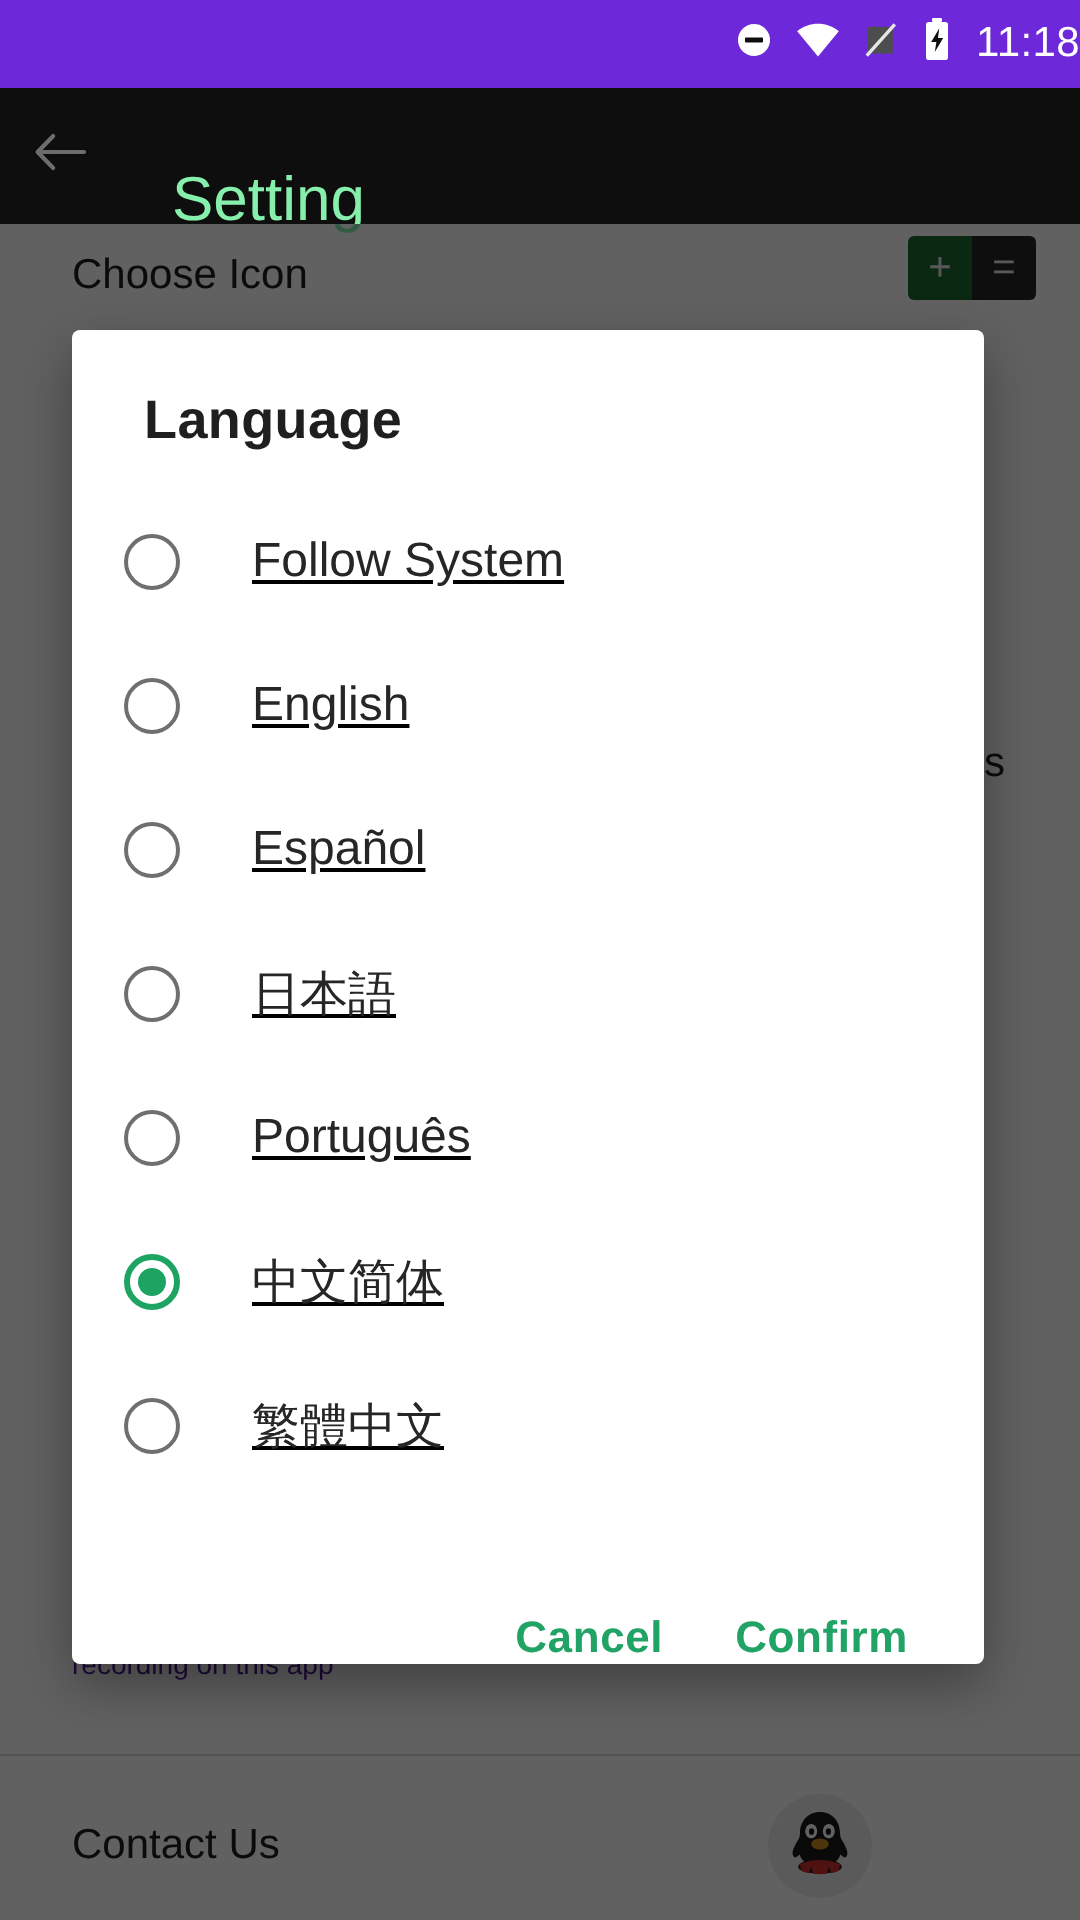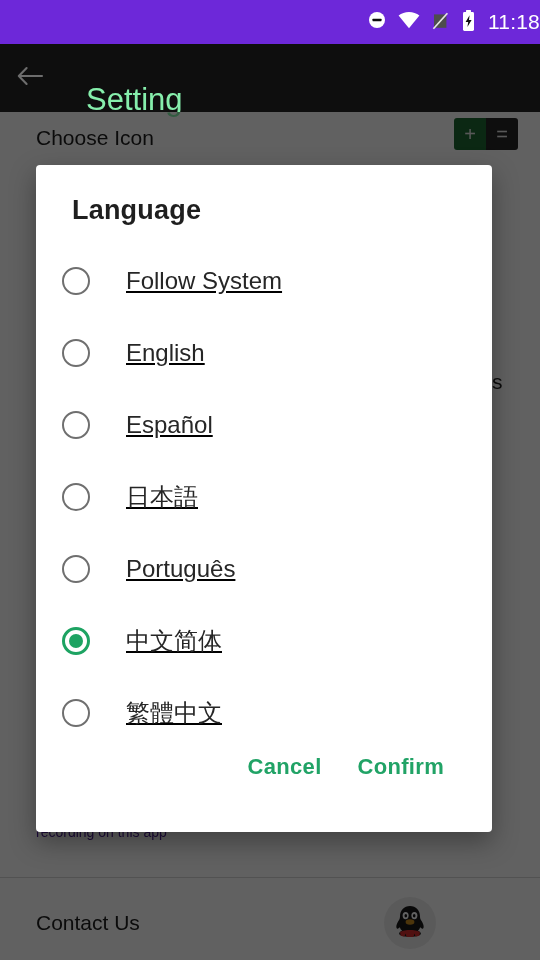--- a/index.html
+++ b/index.html
@@ -235,24 +235,24 @@
 
   .language-label {
     margin-left: 36px;
     font-size: 24px;
     color: #262626;
   }
 
   #dialog-actions {
     position: absolute;
     bottom: 0;
-    right: 10px;
+    right: 0;
     height: 78px;
     display: flex;
-    align-items: flex-start;
+    align-items: flex-end;
     padding-right: 38px;
     gap: 36px;
   }
 
   .dialog-action {
     font-size: 22px;
     font-weight: bold;
     color: #21a366;
     letter-spacing: 0.3px;
     background: none;

